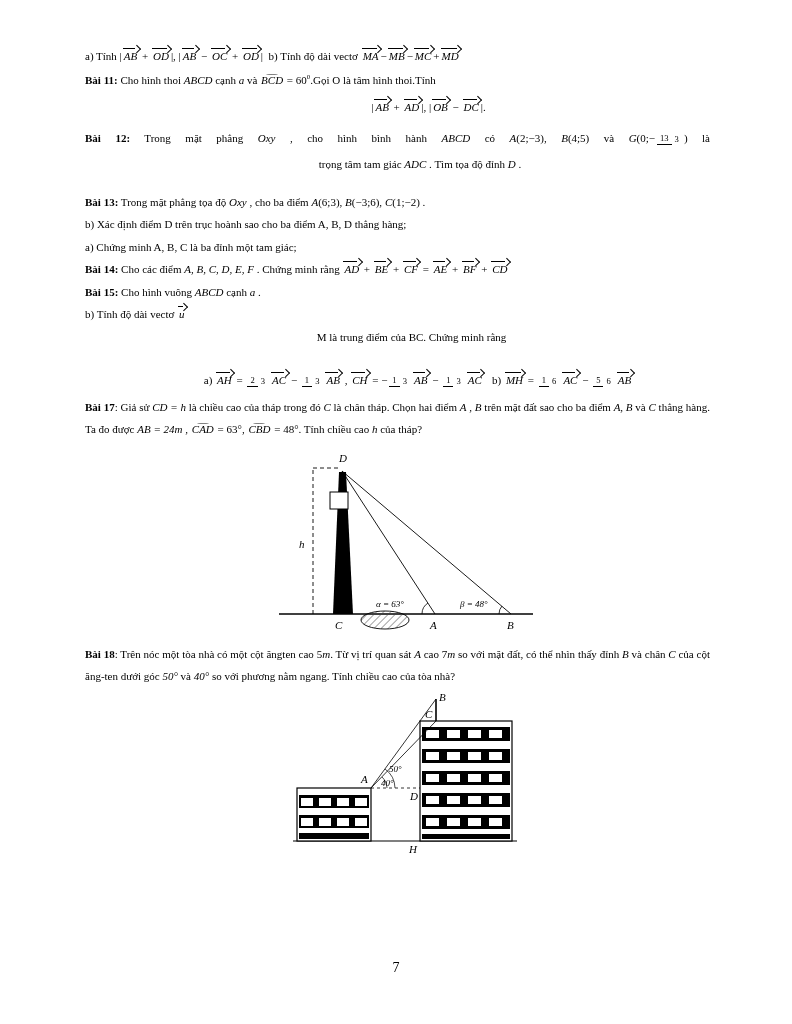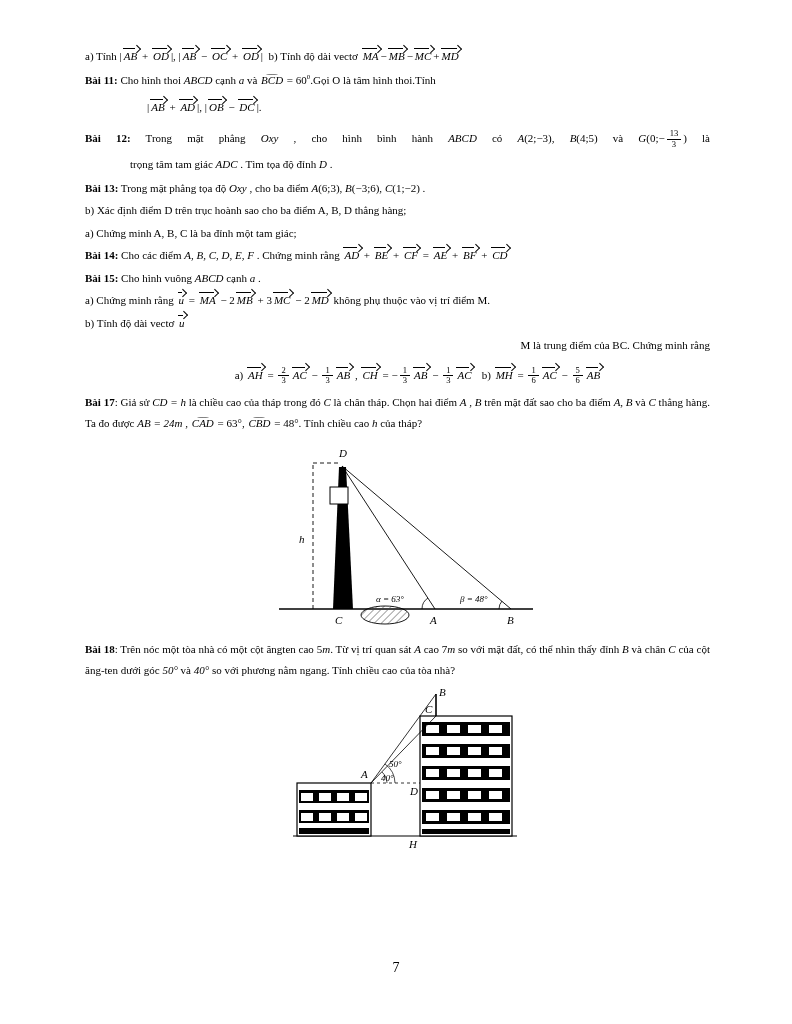--- a/index.html
+++ b/index.html
@@ -1,37 +1,37 @@
 <!DOCTYPE html>
 <html><head>
 <meta charset="utf-8">
 <style>
   *{box-sizing:border-box}
   html,body{margin:0;padding:0}
   body{width:792px;height:1024px;background:#fff;color:#000;
        font-family:"Liberation Serif","DejaVu Serif",serif;}
   .page{position:relative;width:792px;height:1024px;padding:46px 82px 0 85px;overflow:hidden}
   .ln{margin:0 0 1px 0;font-size:11px;line-height:21.5px;text-align:justify}
-  .mt2{margin-top:2px}.mt4{margin-top:0}.mt6{margin-top:2px}
-  .ind60{padding-left:62px;text-align:left}
-  .ind45{padding-left:45px;text-align:left}
-  .ind28{padding-left:28px;text-align:right}
+  .mt2{margin-top:16px}.mt4{margin-top:0}.mt6{margin-top:2px}
+  .ind60{padding-left:62px;text-align:center}
+  .ind45{padding-left:45px;text-align:center}
+  .ind28{padding-left:28px;text-align:center}
   .ind40{padding-left:42px;text-align:center}
   .tall{line-height:30px}
   .tall2{line-height:32px}
   .jlast{text-align-last:justify}
   sup{font-size:0.62em;vertical-align:super;line-height:0}
   .vec{position:relative;display:inline-block;font-style:italic;padding:0 2px;line-height:1.1}
   .vec::before{content:"";position:absolute;left:1px;right:4px;top:-2px;border-top:1px solid #000}
   .vec::after{content:"";position:absolute;right:0;top:-4.3px;width:4.6px;height:4.6px;
               border-top:1px solid #000;border-right:1px solid #000;transform:rotate(45deg)}
   .arc{position:relative;display:inline-block;font-style:italic;padding:0 1px}
   .arc::before{content:"\2322";position:absolute;left:50%;top:-0.72em;
                transform:translateX(-50%) scaleX(2.6) scaleY(0.75);font-size:0.72em;font-style:normal}
-  .frac{display:inline-flex;flex-direction:column;align-items:center;vertical-align:middle;
+  .frac{display:inline-flex;flex-direction:row;align-items:center;vertical-align:middle;
         font-size:0.78em;line-height:1.12;margin:0 2px}
   .frac .fn{padding:0 3px;border-bottom:1px solid #000}
   .frac .fd{padding:0 3px}
   .fig{line-height:0}
   .fig-tower{margin:6px 0 2px 188px}
   .fig-buildings{margin:4px 0 0 200px}
   .flabel{font:italic 11px "Liberation Serif",serif}
   .fsmall{font:italic 9px "Liberation Serif",serif}
   .pagenum{position:absolute;top:960px;left:0;width:100%;text-align:center;font-size:14px}
 </style>
@@ -51,21 +51,20 @@
       </span>) là</p>
   <p class="ln ind45">trọng tâm tam giác <i>ADC</i> . Tìm tọa độ đỉnh <i>D</i> .</p>
 
   <p class="ln mt2"><b>Bài 13:</b> Trong mặt phẳng tọa độ <i>Oxy</i> , cho ba điểm <i>A</i>(6;3), <i>B</i>(−3;6), <i>C</i>(1;−2) .</p>
   <p class="ln">b) Xác định điểm D trên trục hoành sao cho ba điểm A, B, D thẳng hàng;</p>
   <p class="ln">a) Chứng minh A, B, C là ba đỉnh một tam giác;</p>
 
   <p class="ln"><b>Bài 14:</b> Cho các điểm <i>A, B, C, D, E, F</i> . Chứng minh rằng <span class="vec">AD</span> + <span class="vec">BE</span> + <span class="vec">CF</span> = <span class="vec">AE</span> + <span class="vec">BF</span> + <span class="vec">CD</span></p>
 
   <p class="ln"><b>Bài 15:</b> Cho hình vuông <i>ABCD</i> cạnh <i>a</i> .</p>
-  <p class="ln">a) Chứng minh rằng <span class="vec">u</span> = <span class="vec">MA</span> − 2<span class="vec">MB</span> + 3<span class="vec">MC</span> − 2<span class="vec">MD</span> không phụ thuộc vào vị trí điểm M.</p>
   <p class="ln">b) Tính độ dài vectơ <span class="vec">u</span></p>
 
   <p class="ln ind28">M là trung điểm của BC. Chứng minh rằng</p>
   <p class="ln ind40 tall2 mt2">a) <span class="vec">AH</span> = <span class="frac">
         <span class="fn">2</span>
         <span class="fd">3</span>
       </span><span class="vec">AC</span> − <span class="frac">
         <span class="fn">1</span>
         <span class="fd">3</span>
       </span><span class="vec">AB</span> , <span class="vec">CH</span> = −<span class="frac">

